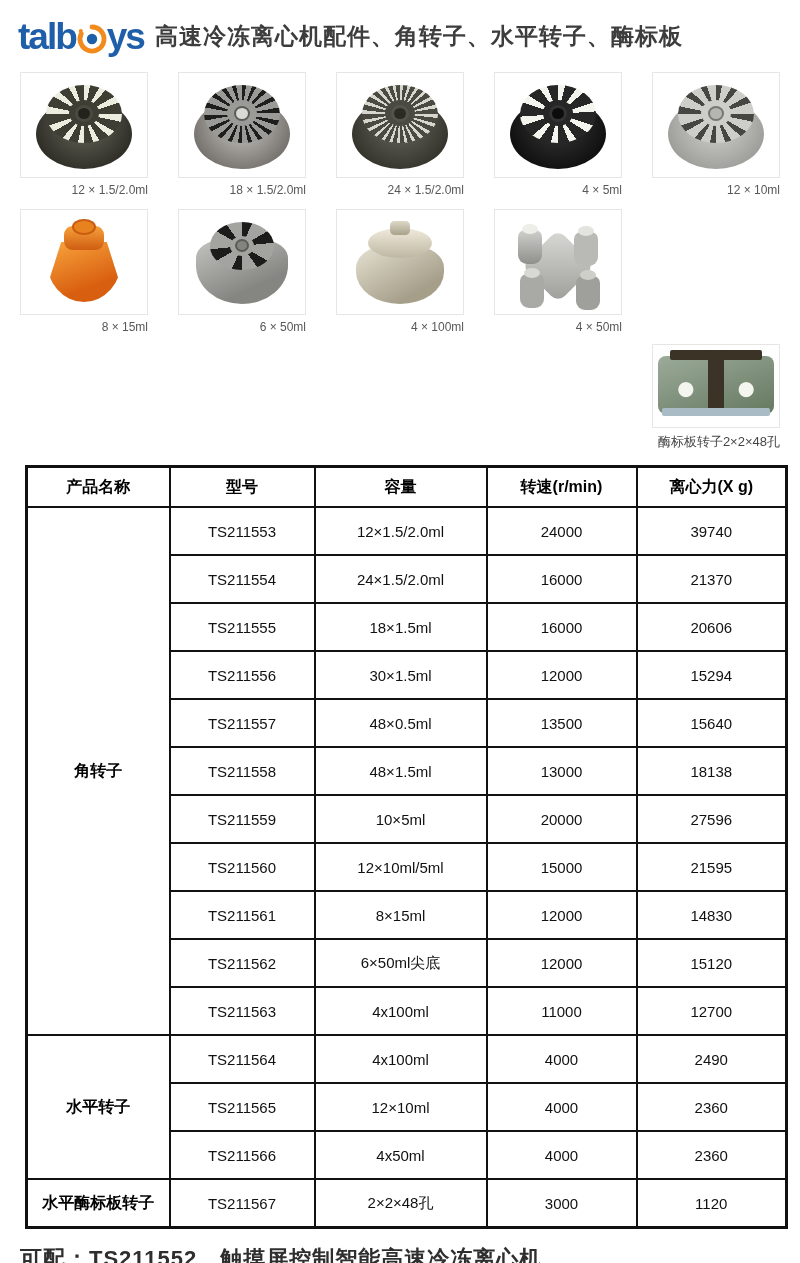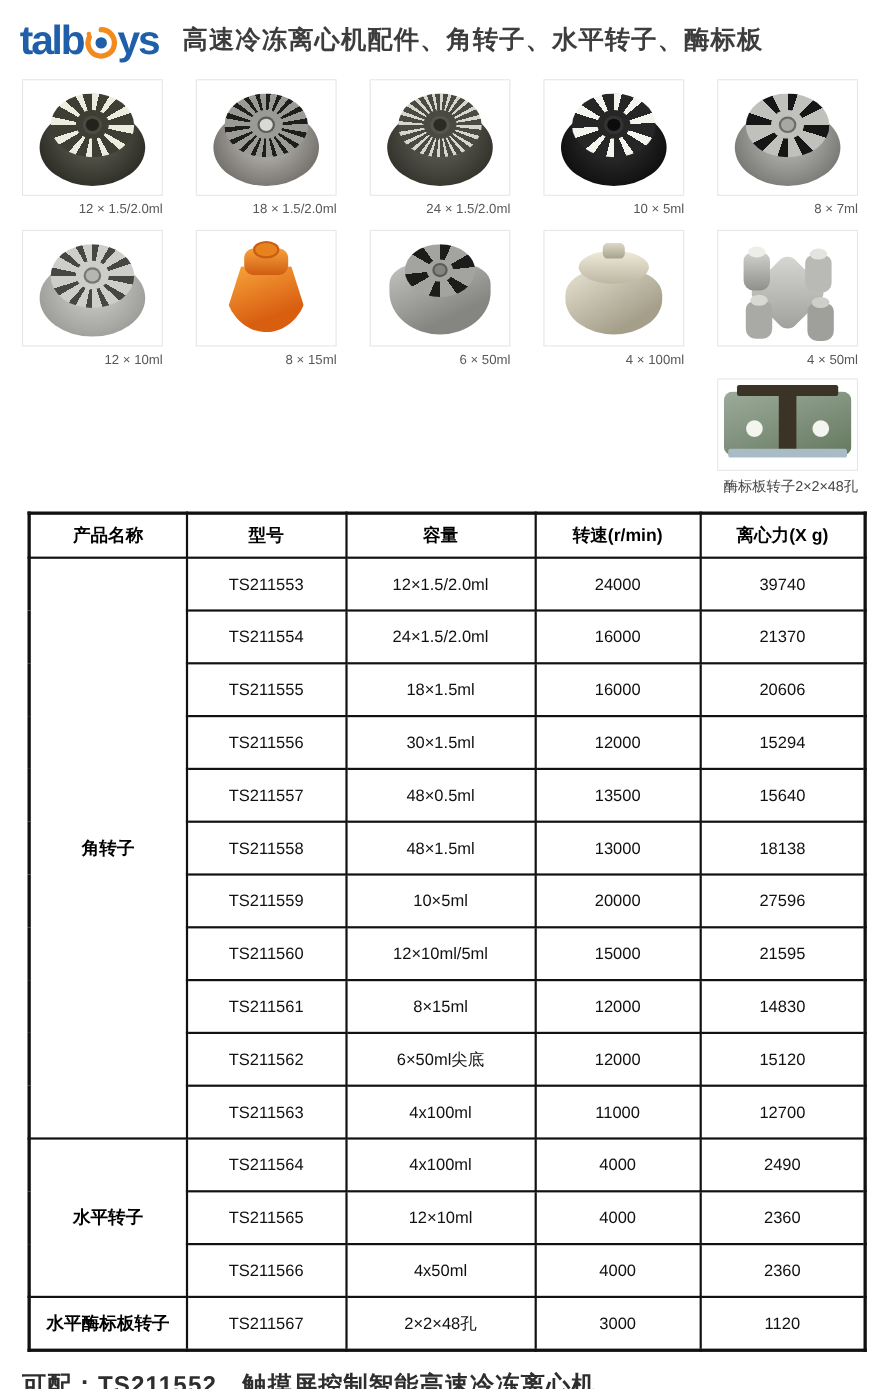--- a/index.html
+++ b/index.html
@@ -1,20 +1,20 @@
 <!DOCTYPE html>
 <html><head>
 <meta charset="utf-8">
 <style>
   html,body{margin:0;padding:0;background:#fff;}
   body{width:800px;font-family:"Liberation Sans","DejaVu Sans",sans-serif;color:#222;}
   .page{width:800px;min-height:1263px;background:#fff;box-sizing:border-box;}
 
   
-  .topbar{display:flex;align-items:center;gap:22px;padding:10px 18px 2px 18px;height:52px;}
+  .topbar{display:flex;align-items:center;gap:11px;padding:10px 18px 2px 18px;height:52px;}
   .logo{display:flex;align-items:center;line-height:1;}
   .logo-txt{font-size:37px;font-weight:bold;letter-spacing:-2px;color:#1f5fa9;font-family:"Liberation Sans",sans-serif;}
   .logo-swirl{margin:6px -1px 0 0;}
   .title{font-size:23px;font-weight:bold;color:#3d3d3d;margin:0;letter-spacing:1px;}
 
   
   .grid{display:grid;grid-template-columns:repeat(5,128px);justify-content:space-between;
         padding:8px 20px 0 20px;row-gap:12px;}
   .card{margin:0;width:128px;}
   .imgbox{width:126px;height:104px;border:1px solid #e6e6e6;background:#fff;
@@ -167,32 +167,21 @@
     </figure>
     <figure class="card">
       <div class="imgbox">
         <div class="rotor p4">
             <i class="r-body"></i>
             <i class="r-holes"></i>
             <i class="r-cover"></i>
             <i class="r-hub"></i>
           </div>
       </div>
-      <figcaption class="cap">10 × 5ml</figcaption>
-    </figure>
-    <figure class="card">
-      <div class="imgbox">
-        <div class="rotor p5">
-            <i class="r-body"></i>
-            <i class="r-holes"></i>
-            <i class="r-cover"></i>
-            <i class="r-hub"></i>
-          </div>
-      </div>
-      <figcaption class="cap">8 × 7ml</figcaption>
+      <figcaption class="cap">4 × 5ml</figcaption>
     </figure>
 
     <figure class="card">
       <div class="imgbox">
         <div class="rotor p6">
             <i class="r-body"></i>
             <i class="r-holes"></i>
             <i class="r-cover"></i>
             <i class="r-hub"></i>
           </div>

